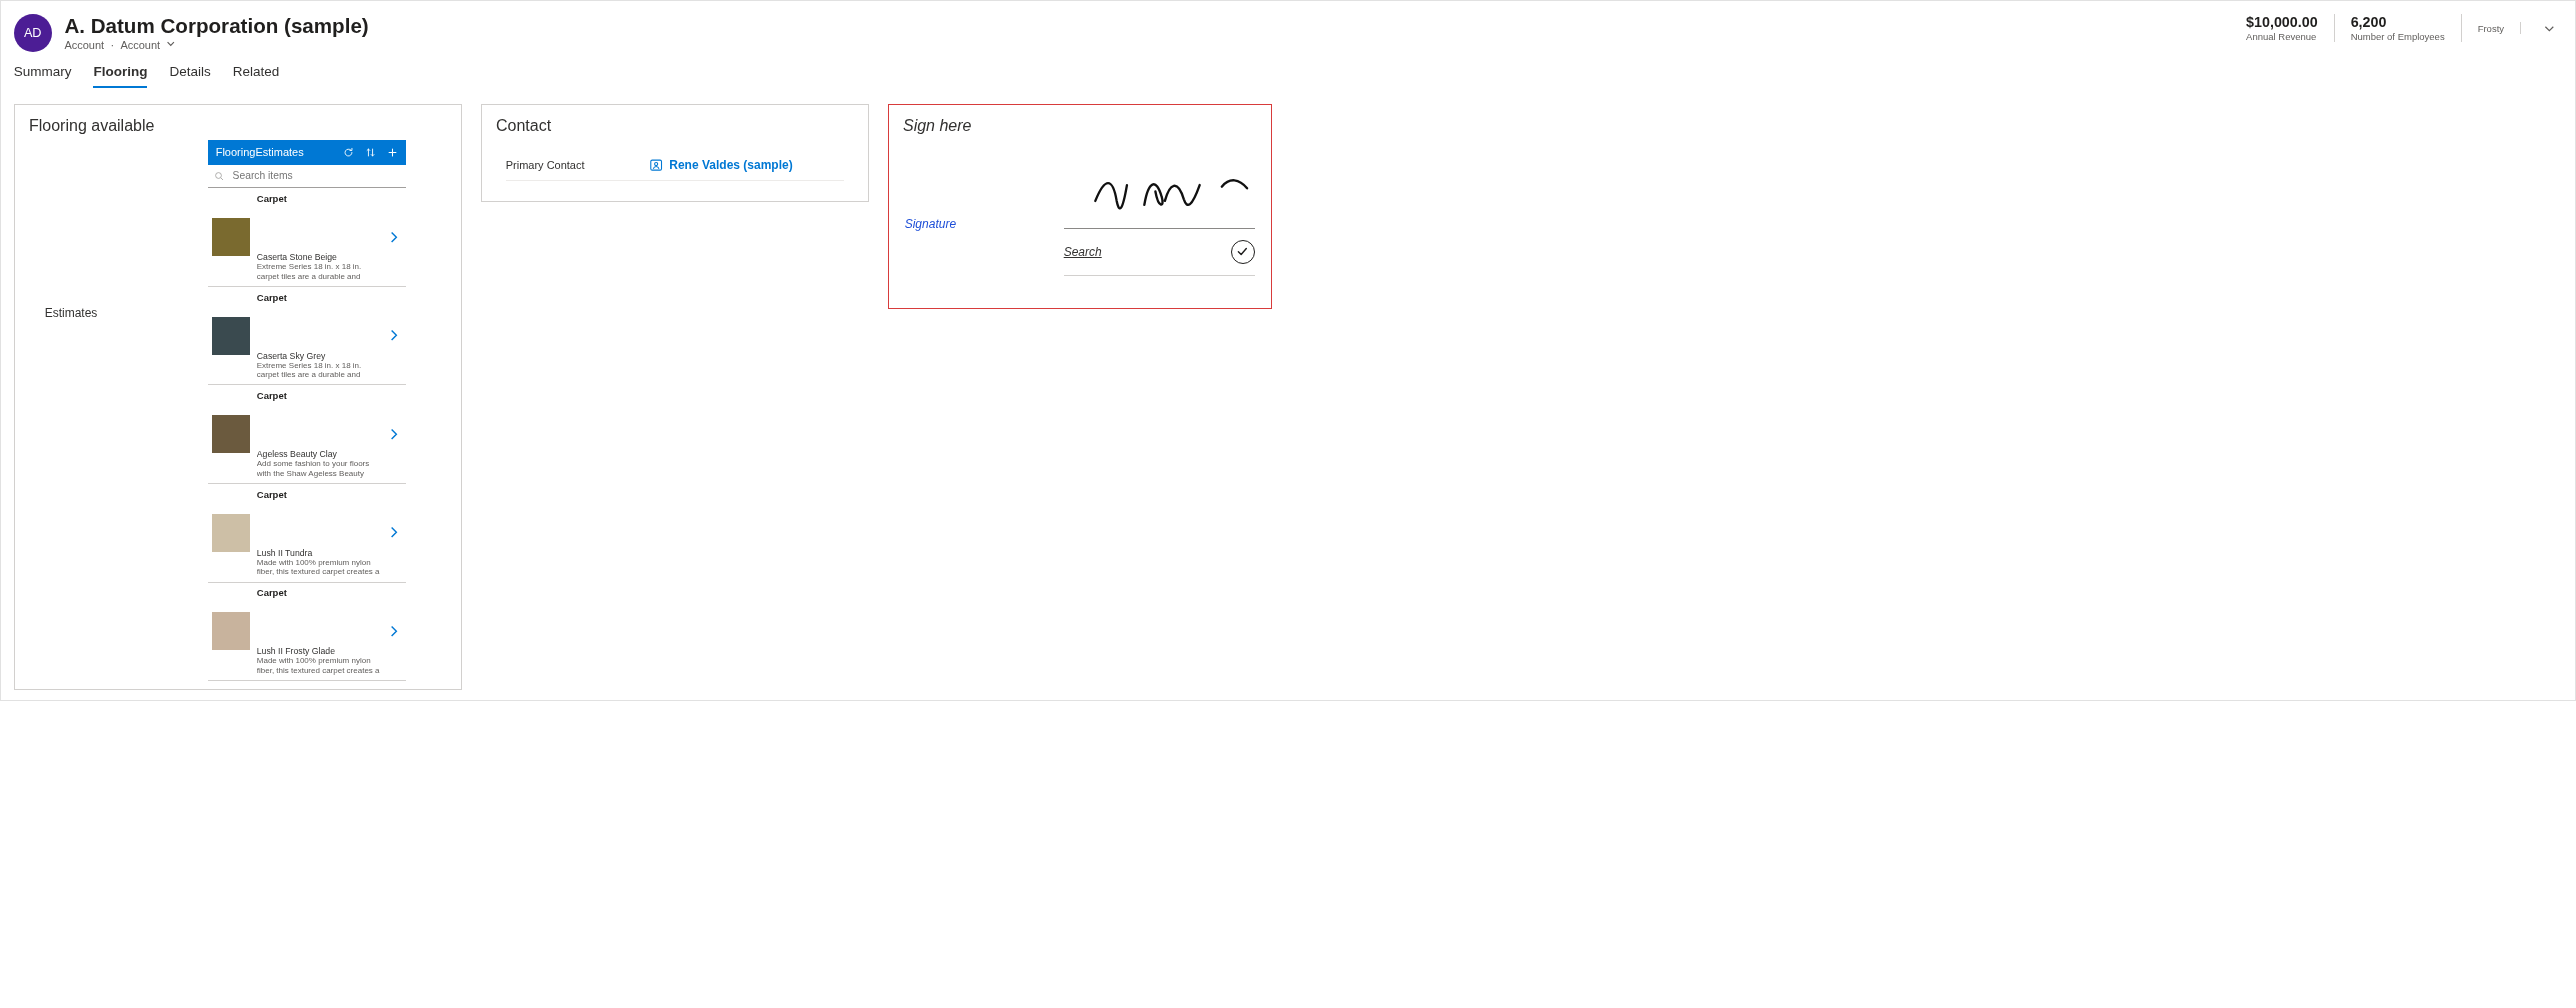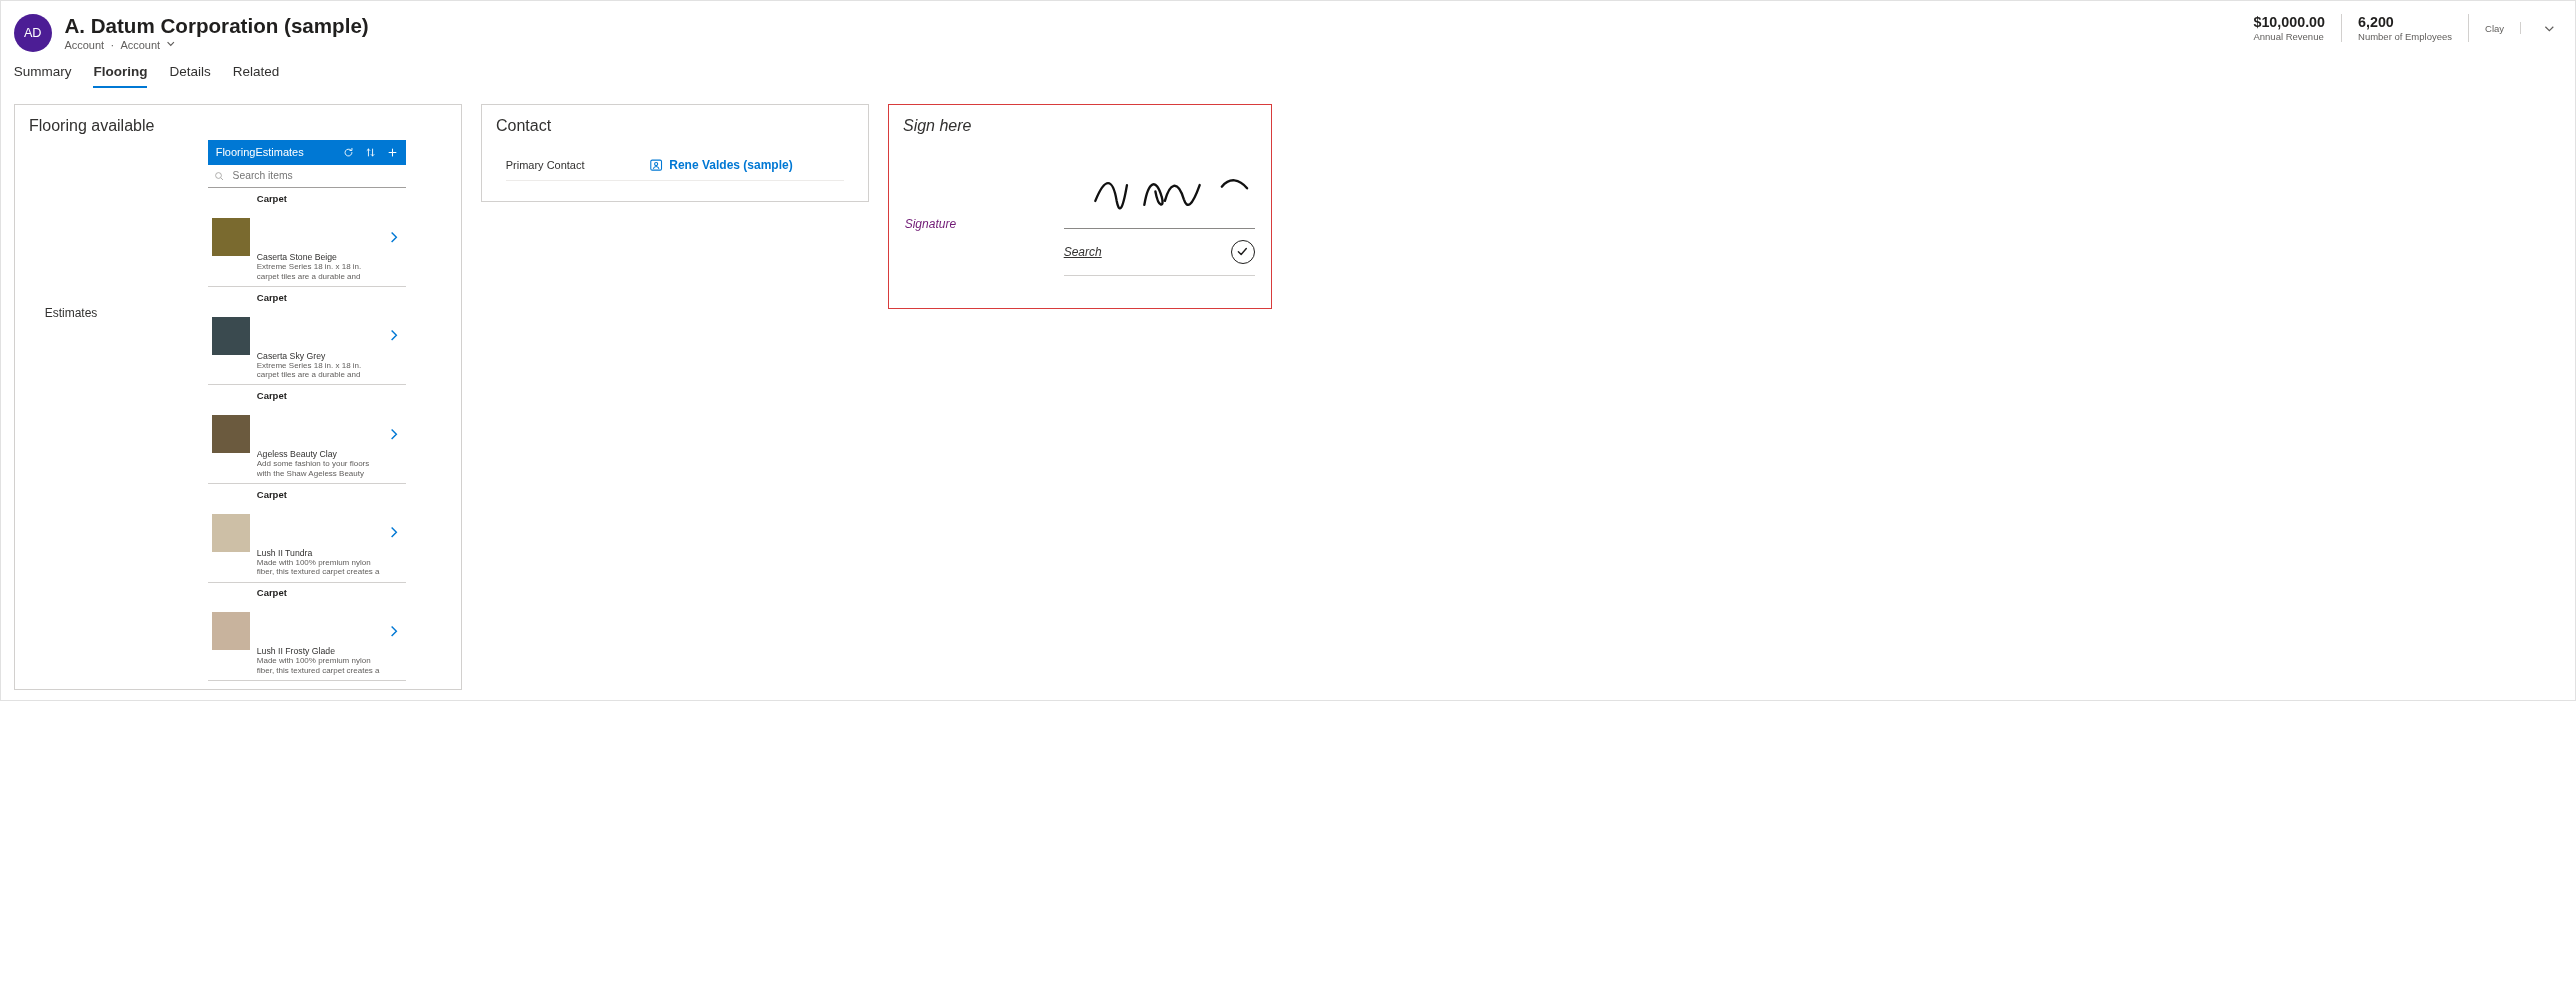--- a/index.html
+++ b/index.html
@@ -222,21 +222,21 @@
     padding: 9.5px 16px 24px 16px;
   }
   .sign-row {
     display: flex;
     align-items: flex-start;
     padding: 8px 0;
   }
   .sign-label {
     width: 159px;
     font-size: 12px;
-    color: #701a75;
+    color: #1d4ed8;
     padding-top: 59px;
   }
   .sign-field {
     flex: 1;
   }
   .sig-canvas {
     height: 71px;
     border-bottom: 0.8px solid #8a8886;
     display: flex;
     align-items: center;
@@ -294,21 +294,21 @@
       <div class="stat">
         <div class="val">$10,000.00</div>
         <div class="lab">Annual Revenue</div>
       </div>
       <div class="stat">
         <div class="val">6,200</div>
         <div class="lab">Number of Employees</div>
       </div>
       <div class="stat">
         <div class="val"></div>
-        <div class="lab">Clay</div>
+        <div class="lab">Frosty</div>
       </div>
       <div class="chev">
         <svg width="12.7" height="12.7" viewBox="0 0 16 16">
             <path d="M3 6 L8 11 L13 6" stroke="#605e5c" stroke-width="1.5" fill="none"></path>
           </svg>
       </div>
     </div>
   </div>
 
   <div class="tabs">

